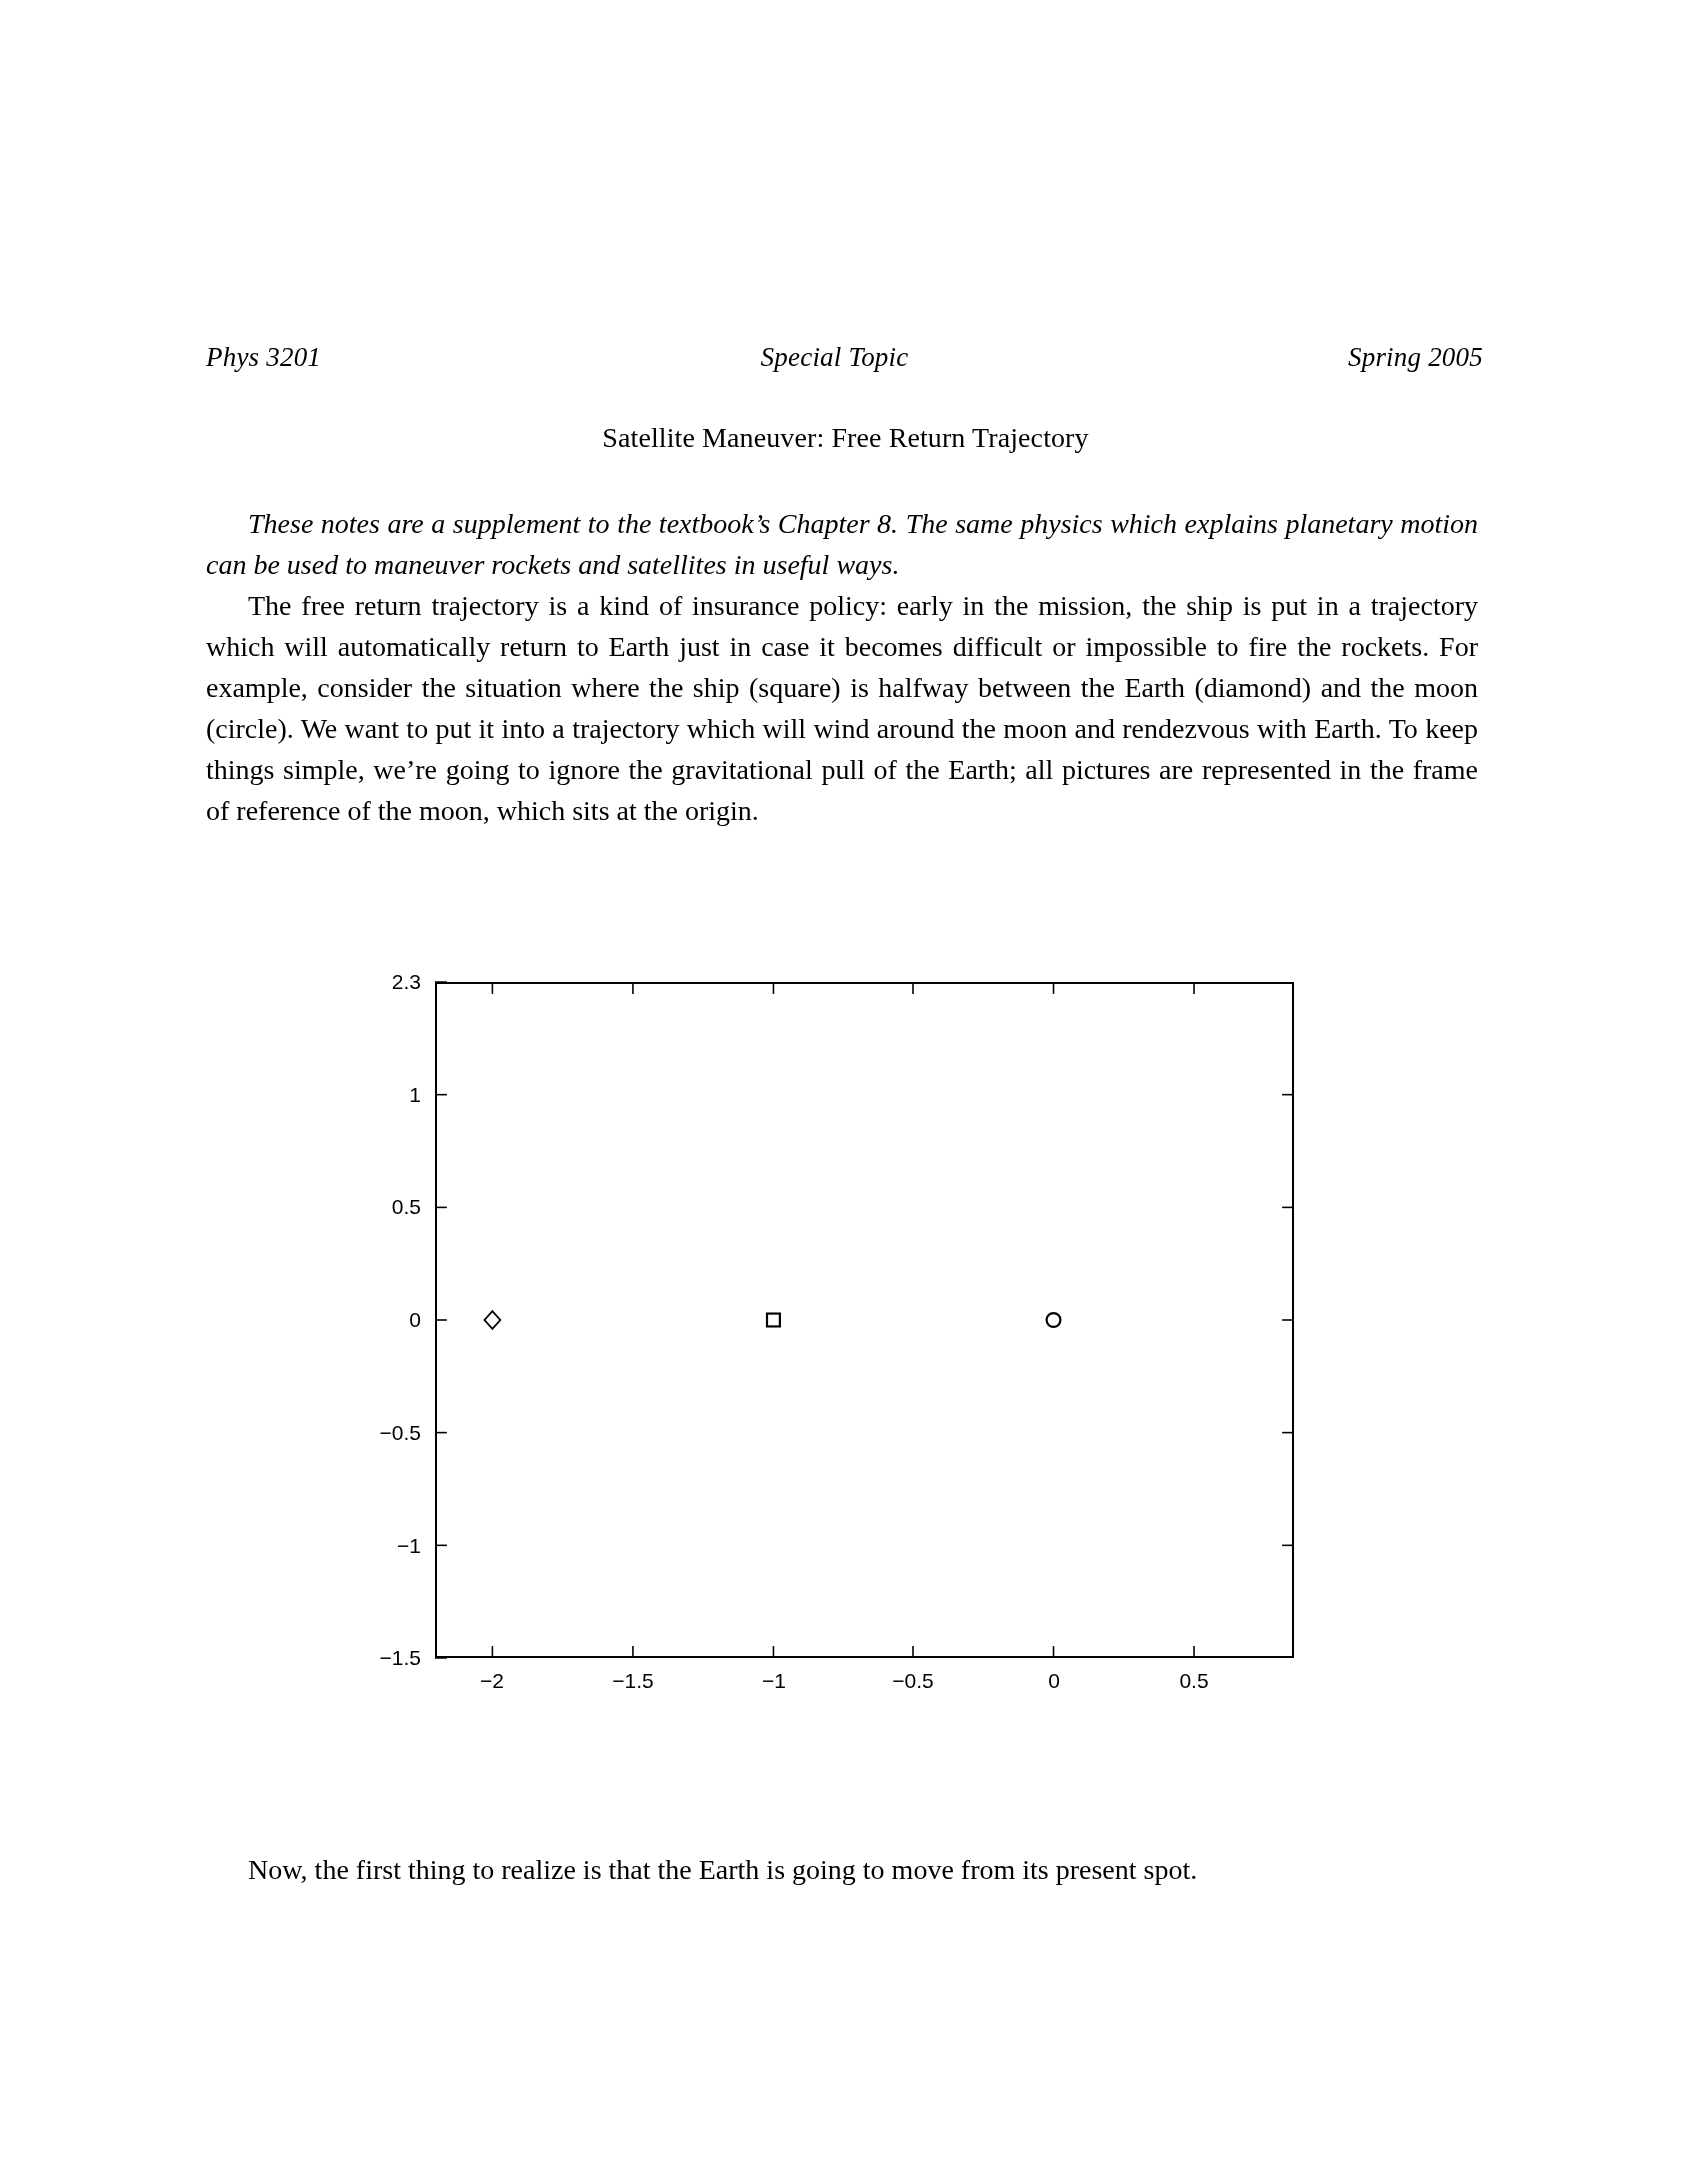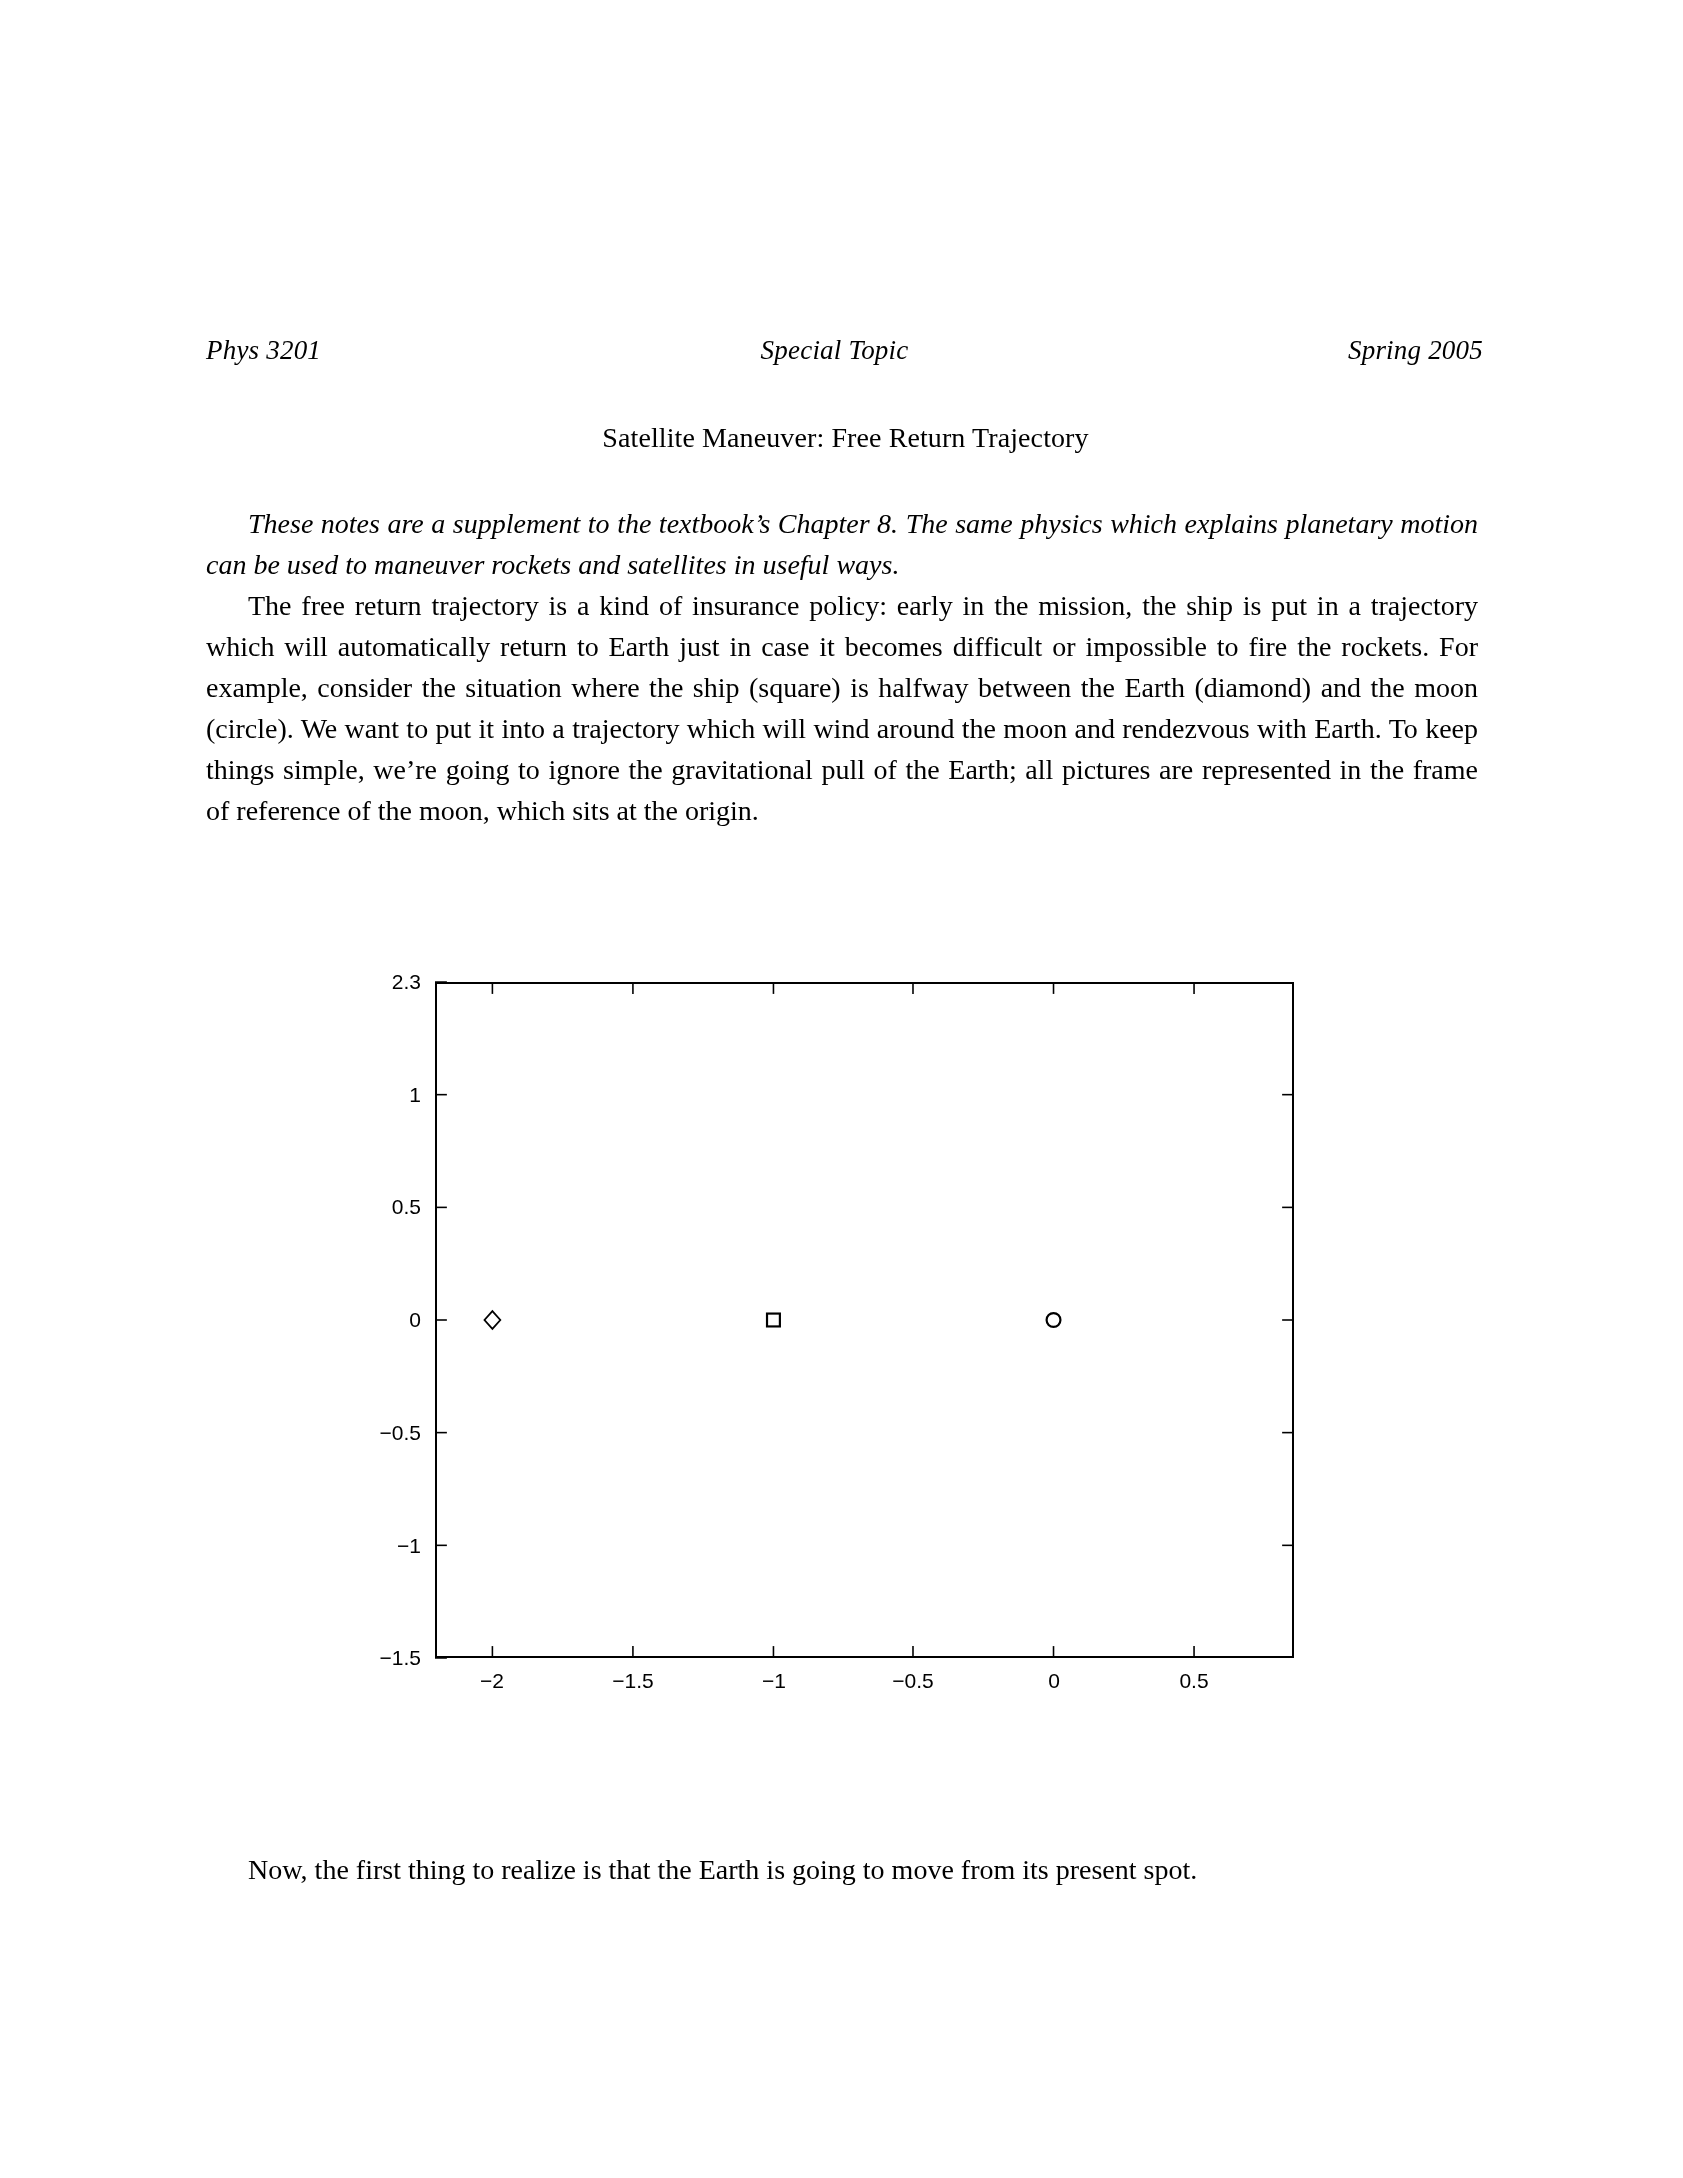--- a/index.html
+++ b/index.html
@@ -32,21 +32,21 @@
     width: 1277px;
     display: flex;
     justify-content: space-between;
     align-items: baseline;
     font-style: italic;
     font-size: 27px;
     letter-spacing: 0.2px;
   }
   .header .h-left   { text-align: left; }
   .header .h-center { text-align: right; }
-  .header .h-right  { text-align: right; }
+  .header .h-right  { text-align: right; margin-top: 7px; }
 
   
   .doc-title {
     position: absolute;
     left: 4px;
     top: 422px;
     width: 1683px;
     text-align: center;
     font-size: 28px;
     letter-spacing: 0.1px;

